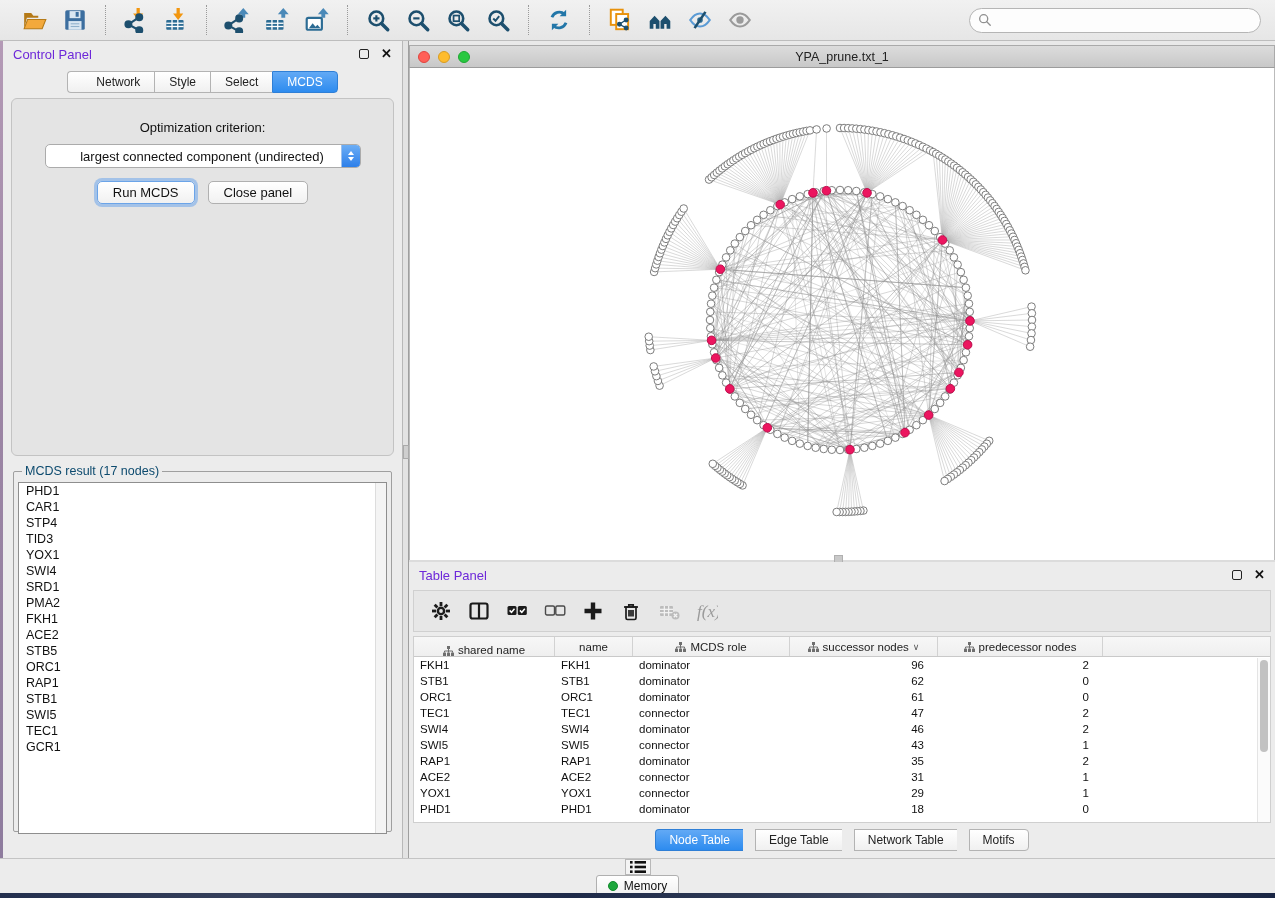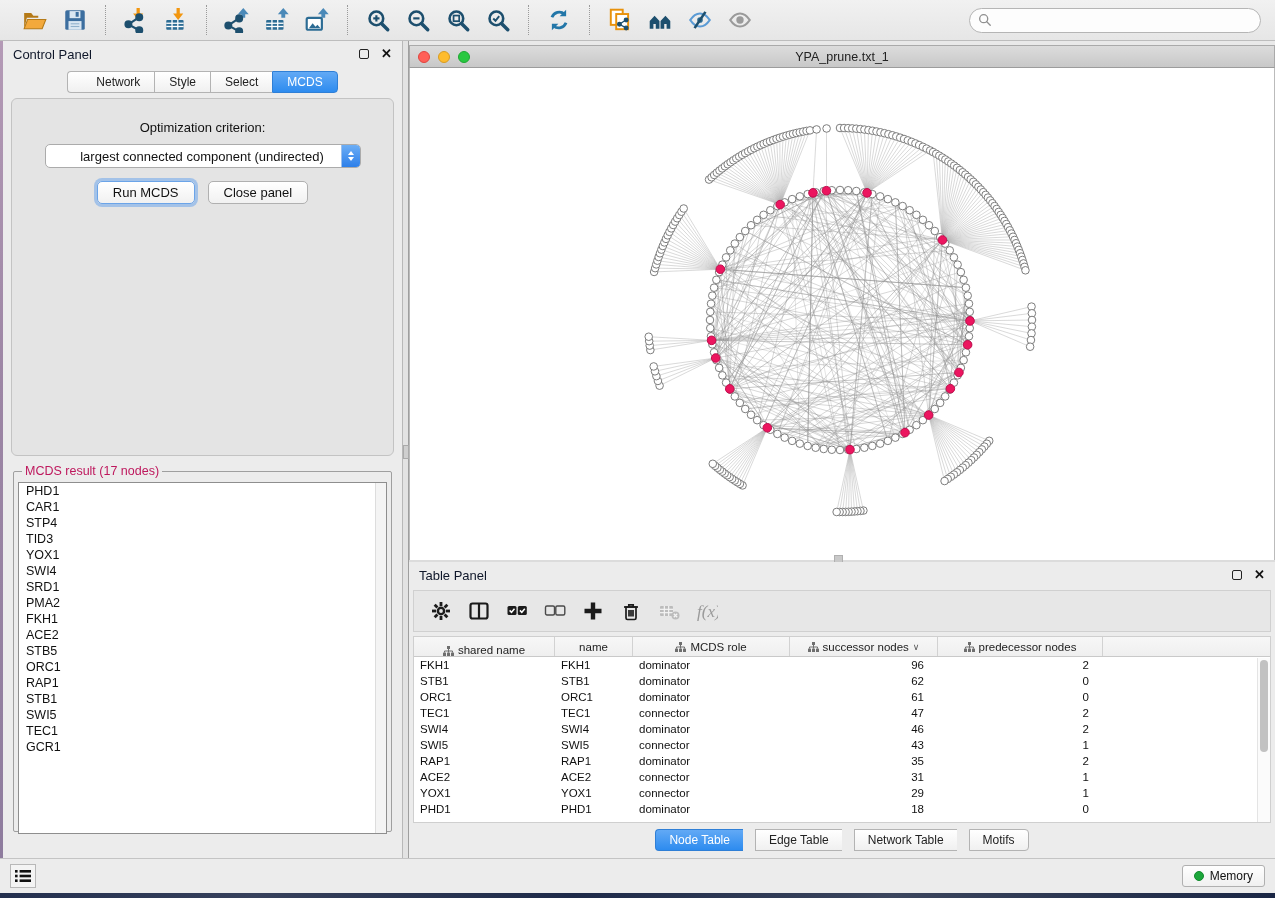--- a/index.html
+++ b/index.html
@@ -24,21 +24,21 @@
   
   .wall-left { position:absolute; left:0; top:41px; width:3px; height:852px;
     background:linear-gradient(#b49ab6,#9d86a5 40%,#8d7b9d); }
   .wall-bottom { position:absolute; left:0; bottom:0; width:1275px; height:5px;
     background:linear-gradient(90deg,#232f4e,#37415c 20%,#1e2a49 45%,#3c465e 70%,#1a2644); }
 
   
   .cpanel { position:absolute; left:3px; top:41px; width:400px; height:817px;
     background:#ececec; border-right:1px solid #b8b8b8; }
   .panel-head { height:26px; display:flex; align-items:center; padding:0 10px; }
-  .panel-title { font-size:13px; color:#0f172a; }
+  .panel-title { font-size:13px; color:#6d28d9; }
   .panel-head .spacer { flex:1; }
   .float-box { width:10px; height:10px; border:1.5px solid #222; border-radius:2px; margin-right:12px; cursor:default; }
   .close-x { font-size:13px; font-weight:bold; color:#111; line-height:10px; cursor:default; }
 
   .cp-tabs { display:flex; justify-content:center; margin-top:4px; }
   .cp-tab { font-size:12px; color:#222; background:linear-gradient(#ffffff,#f0f0f0);
     border:1px solid #b3b3b3; border-right:none; padding:3px 14px; cursor:default; }
   .cp-tab:first-child { border-radius:4px 0 0 4px;padding-left:28px; }
   .cp-tab:last-child { border-radius:0 4px 4px 0; border-right:1px solid #b3b3b3; }
   .cp-tab.active { background:linear-gradient(#62a9f5,#2d8bef); color:#fff; border-color:#2f7fd6; }
@@ -52,21 +52,21 @@
   .dd-stepper { width:19px; height:24px; background:linear-gradient(#6fb0f6,#2a7de9);
     border-left:1px solid #9cc1ef; display:flex; flex-direction:column; align-items:center; justify-content:center; gap:2px; }
   .dd-stepper .tri-up { width:0; height:0; border-left:3.5px solid transparent; border-right:3.5px solid transparent; border-bottom:4.5px solid #fff; }
   .dd-stepper .tri-dn { width:0; height:0; border-left:3.5px solid transparent; border-right:3.5px solid transparent; border-top:4.5px solid #fff; }
   .btn-row { margin-top:13px; display:flex; justify-content:center; gap:13px; }
   .pbtn { font:13px "Liberation Sans",sans-serif; color:#111; padding:3px 15px;
     background:linear-gradient(#ffffff,#f1f1f1); border:1px solid #b0b0b0; border-radius:5px; cursor:default; }
   .pbtn.focused { border-color:#6ba4e8; box-shadow:0 0 0 3px rgba(110,165,235,.55); }
 
   .mcds-fieldset { margin:8px 10px 0; height:368px; border:1px solid #9f9f9f; border-radius:2px; padding:4px; }
-  .mcds-fieldset legend { font-size:12.5px; color:#be185d; padding:0 3px; margin-left:4px; }
+  .mcds-fieldset legend { font-size:12.5px; color:#0c4a6e; padding:0 3px; margin-left:4px; }
   .mcds-list { position:relative; width:100%; height:352px; background:#fff; border:1px solid #8e8e8e; overflow:hidden; }
   .mcds-list .item { font-size:12.5px; color:#111; line-height:16px; padding-left:7px; }
   .list-scroll { position:absolute; right:0; top:0; bottom:0; width:11px; background:#f4f4f4; border-left:1px solid #ddd; }
 
   
   .vsplit { position:absolute; left:403px; top:41px; width:6px; height:817px; background:#e3e3e3; border-right:1px solid #9f9f9f; }
   .vsplit .grab { position:absolute; left:0px; top:404px; width:6px; height:14px; background:#cfcfcf; border:1px solid #aaa; }
 
   .rightcol { position:absolute; left:409px; top:41px; width:866px; height:817px; background:#e9e9e9; }
 
@@ -105,21 +105,21 @@
 
   .tp-tabs { display:flex; justify-content:center; margin-top:6px;gap:12px; }
   .tp-tab { font-size:12px; color:#222; background:linear-gradient(#ffffff,#f0f0f0);
     border:1px solid #b3b3b3; border-right:none; padding:3px 13px; cursor:default; }
   .tp-tab:first-child { border-radius:4px 0 0 4px; }
   .tp-tab:last-child { border-radius:0 4px 4px 0; border-right:1px solid #b3b3b3; }
   .tp-tab.active { background:linear-gradient(#62a9f5,#2d8bef); color:#fff; border-color:#2f7fd6; }
 
   
   .statusbar { position:absolute; left:0; bottom:5px; width:1275px; height:35px;
-    background:#ececec; border-top:1px solid #c4c4c4; display:flex; align-items:center; padding:0 10px; }
+    background:#ececec; border-top:1px solid #c4c4c4; display:flex; align-items:center; padding:0 10px;flex-direction:column; }
   .sb-left-btn { width:26px; height:24px; background:#f4f4f4; border:1px solid #b8b8b8;
     display:flex; align-items:center; justify-content:center; cursor:default; }
   .sb-left-btn svg { width:16px; height:14px; }
   .sb-spacer { flex:1; }
   .memory-btn { display:flex; align-items:center; gap:6px; background:linear-gradient(#fff,#f0f0f0);
     border:1px solid #b0b0b0; border-radius:3px; padding:3px 11px; font-size:12px; color:#111; cursor:default; }
   .mem-dot { width:10px; height:10px; border-radius:50%; background:#1ca63b; border:1px solid #128a2d; }
 </style>
 </head>
 <body>

